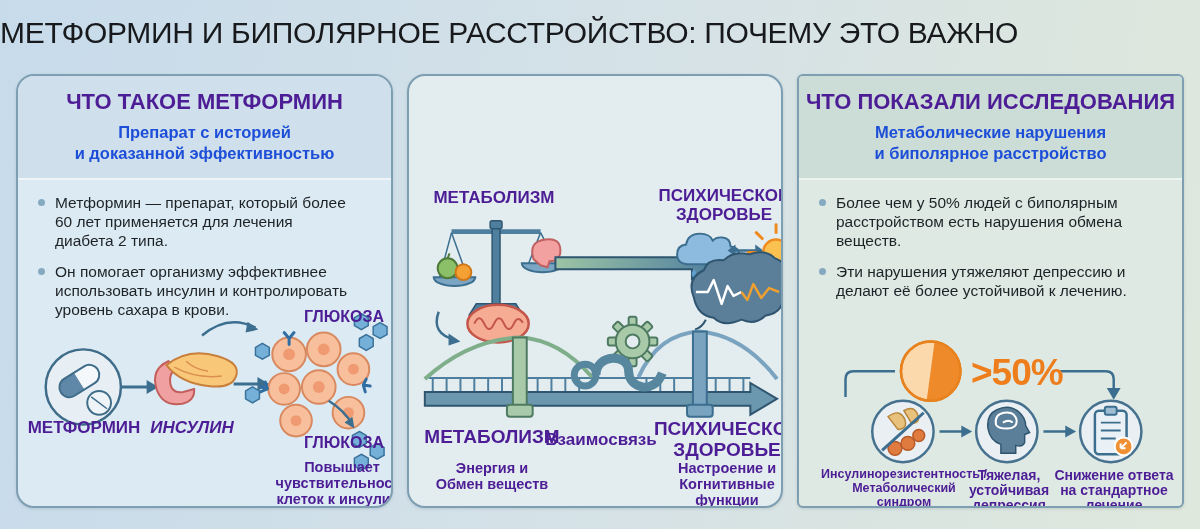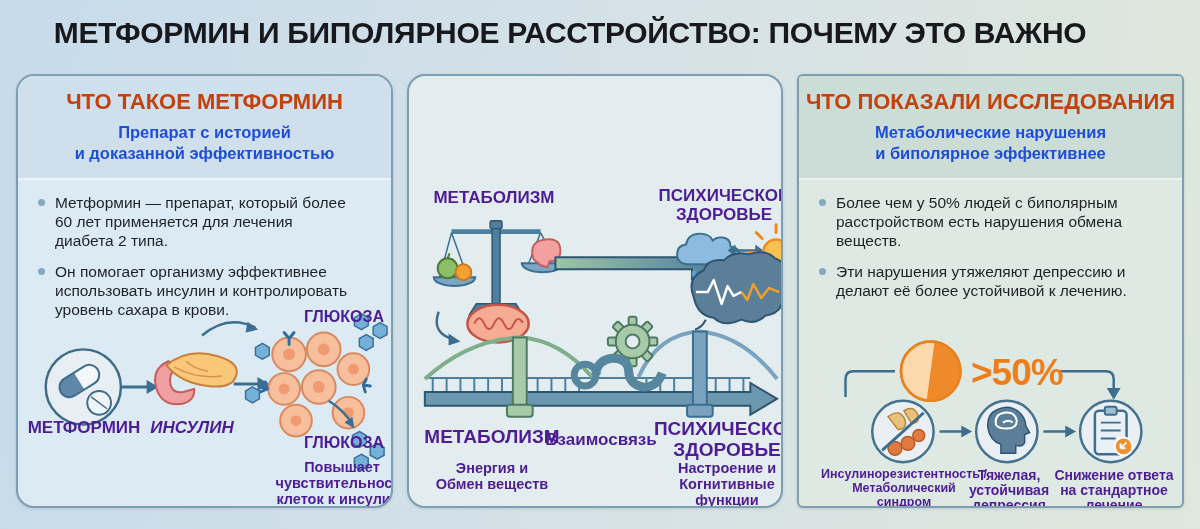--- a/index.html
+++ b/index.html
@@ -6,39 +6,39 @@
   html,body { width:1200px; height:529px; }
   body {
     font-family:"Liberation Sans", sans-serif;
     color:#1d2226;
     background:linear-gradient(100deg,#c7dbeb 0%,#d4e1e7 48%,#dfe8dc 100%);
     position:relative; overflow:hidden;
   }
   .pre { white-space:pre-line; }
   #main-title {
     position:absolute; top:16px; left:0; width:1140px;
-    text-align:center; font-size:30px; font-weight:700;
+    text-align:left; font-size:30px; font-weight:400;
     letter-spacing:-0.3px; color:#17191c;
   }
   .panel {
     position:absolute; top:74px; height:434px;
     border:2px solid #7e9eb2; border-radius:18px; overflow:hidden;
     box-shadow:0 1px 3px rgba(60,90,110,0.18);
   }
   #panel-left  { left:16px;  width:377px; background:#dcebf3; }
   #panel-mid   { left:407px; width:376px; background:#e3ecef; }
   #panel-right { left:797px; width:387px; background:#dee9e3;border-radius:6px; }
   .panel-header {
     height:104px; text-align:center; padding-top:13px;
     border-bottom:2px solid rgba(255,255,255,0.65);
   }
   #panel-left  .panel-header { background:#cfdfeb; }
   #panel-mid   .panel-header { background:#d6e0e6; }
   #panel-right .panel-header { background:#ccdcd6; }
-  .panel-h  { font-size:22px; font-weight:800; color:#c2410c; }
+  .panel-h  { font-size:22px; font-weight:800; color:#4c1d95; }
   .panel-sub{ font-size:16.5px; font-weight:700; margin-top:7px; line-height:1.25; color:#1d4ed8; }
   .bullets { padding:13px 14px 0 20px; }
   .bullet  { display:flex; gap:10px; margin-bottom:11px; }
   .dot { width:7px; height:7px; border-radius:50%; background:#86a9c2; margin-top:6px; flex:none; }
   .btext { font-size:15.5px; line-height:1.24; }
   #panel-left  .btext { max-width:295px; }
   #panel-right .btext { max-width:320px; }
   .art { position:absolute; left:0; top:0; width:100%; height:100%; pointer-events:none; }
   .lab { position:absolute; text-align:center; font-weight:700; line-height:1.12; color:#4c1d95; }
   .lab-bold { font-weight:800; }
@@ -291,21 +291,21 @@
 ЗДОРОВЬЕ</div>
   <div class="lab pre" style="left:243px; top:384px; width:150px; font-size:14.5px;">Настроение и
 Когнитивные
 функции</div>
 </section>
 
 <section class="panel" id="panel-right">
   <div class="panel-header">
     <div class="panel-h">ЧТО ПОКАЗАЛИ ИССЛЕДОВАНИЯ</div>
     <div class="panel-sub pre">Метаболические нарушения
-и биполярное эффективнее</div>
+и биполярное расстройство</div>
   </div>
   <div class="bullets">
     <div class="bullet">
       <span class="dot"></span>
       <span class="btext">Более чем у 50% людей с биполярным расстройством есть нарушения обмена веществ.</span>
     </div>
     <div class="bullet">
       <span class="dot"></span>
       <span class="btext">Эти нарушения утяжеляют депрессию и делают её более устойчивой к лечению.</span>
     </div>

